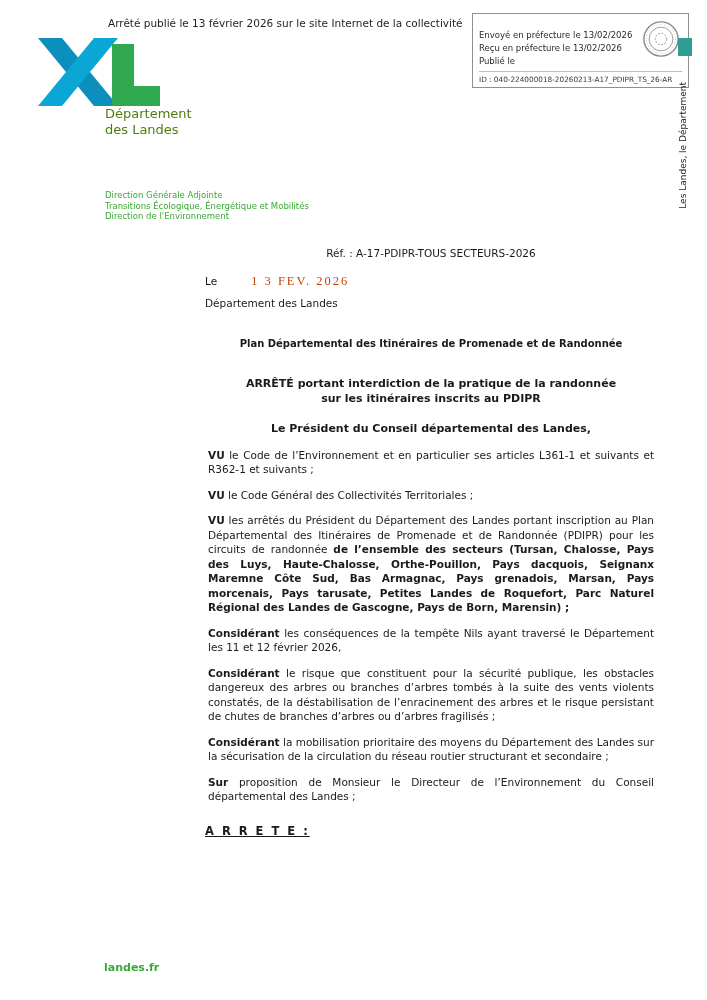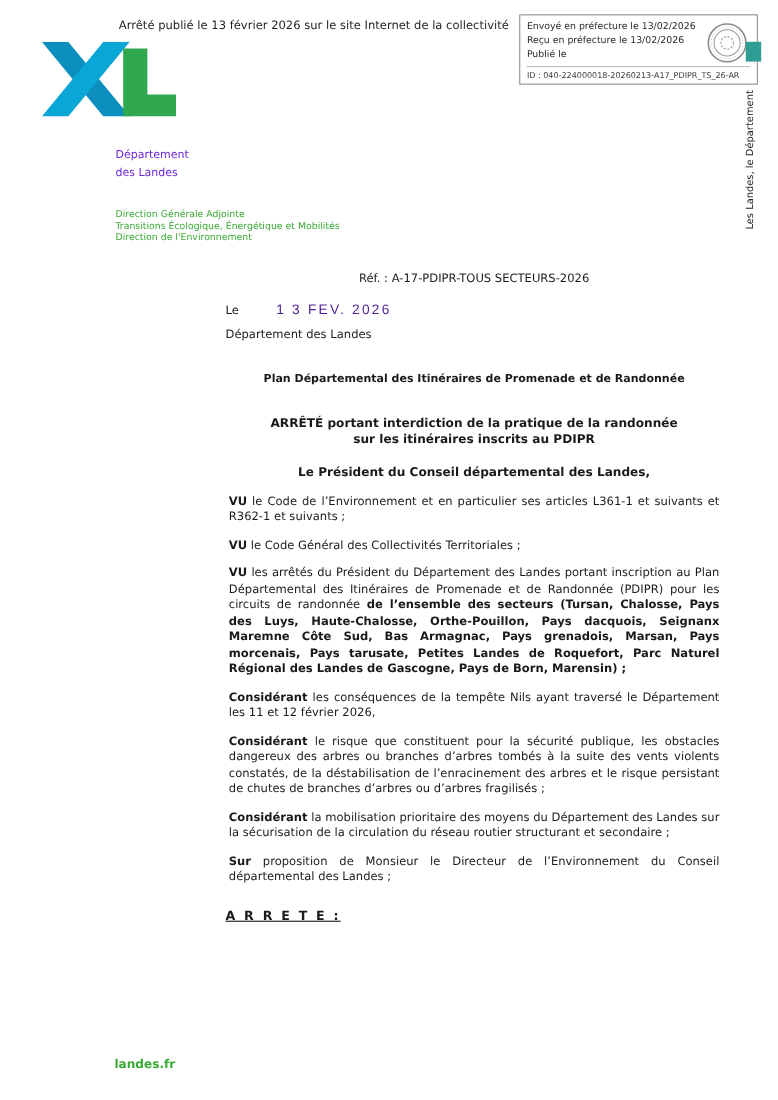--- a/index.html
+++ b/index.html
@@ -2,38 +2,38 @@
 <html><head>
 <meta charset="utf-8">
 <style>
   html,body{margin:0;padding:0;background:#ffffff;}
   .page{position:relative;width:707px;height:1000px;background:#ffffff;margin:0 auto;
         font-family:"DejaVu Sans",sans-serif;color:#1a1a1a;overflow:hidden;}
 
   .pub-note{position:absolute;left:108px;top:17px;font-size:10.5px;color:#1f1f1f;}
 
   .pref-box{position:absolute;left:472px;top:13px;width:217px;border:1px solid #8f8f8f;
-            background:#fff;font-size:8.5px;padding:4px 6px 3px 6px;box-sizing:border-box;color:#2a2a2a;}
+            background:#fff;font-size:8.5px;padding:15px 6px 3px 6px;box-sizing:border-box;color:#2a2a2a;}
   .pref-line{line-height:13px;white-space:nowrap;}
   .pref-id{font-size:7.3px;border-top:1px solid #bdbdbd;margin-top:3px;padding-top:3px;white-space:nowrap;color:#3a3a3a;}
   .seal{position:absolute;right:8px;top:6px;}
   .side-marker{position:absolute;left:678px;top:38px;width:14px;height:18px;background:#2e9e95;}
   .side-text{position:absolute;left:678px;top:82px;font-size:9px;color:#222;
              writing-mode:vertical-rl;transform:rotate(180deg);white-space:nowrap;}
 
   .logo{position:absolute;left:38px;top:38px;}
-  .logo-caption{position:absolute;left:105px;top:106px;font-size:10px;line-height:16px;color:#6d28d9;margin-top:28px;}
+  .logo-caption{position:absolute;left:105px;top:106px;font-size:13px;line-height:16px;color:#4d7c0f;}
 
   .direction{position:absolute;left:105px;top:190px;font-size:8.5px;line-height:10.5px;color:#3aaa35;}
 
   .doc-column{position:absolute;left:205px;top:246px;width:452px;font-size:10.5px;line-height:14.5px;color:#1a1a1a;}
   .ref{white-space:nowrap;text-align:center;}
   .date-row{margin-top:13px;}
-  .date-stamp{display:inline-block;margin-left:34px;font-family:Liberation Sans, sans-serif;
-              font-size:12.5px;letter-spacing:2px;color:#4c1d95;}
+  .date-stamp{display:inline-block;margin-left:34px;font-family:Liberation Serif, serif;
+              font-size:12.5px;letter-spacing:2px;color:#c2410c;}
   .org-center{margin-top:8px;text-align:left;}
   .title-plan{margin-top:26px;text-align:center;font-weight:bold;font-size:10px;}
   .title-arrete{margin-top:25px;text-align:center;font-weight:bold;font-size:11px;line-height:15px;}
   .title-president{margin-top:16px;text-align:center;font-weight:bold;font-size:11px;}
   .paras{margin-top:6px;}
   .para{margin:11px 3px;text-align:justify;}
   .lead{font-weight:bold;}
   .arrete-heading{margin-top:20px;text-align:left;font-weight:bold;font-size:11.5px;}
   .arrete-underline{text-decoration:underline;letter-spacing:2px;}
 

